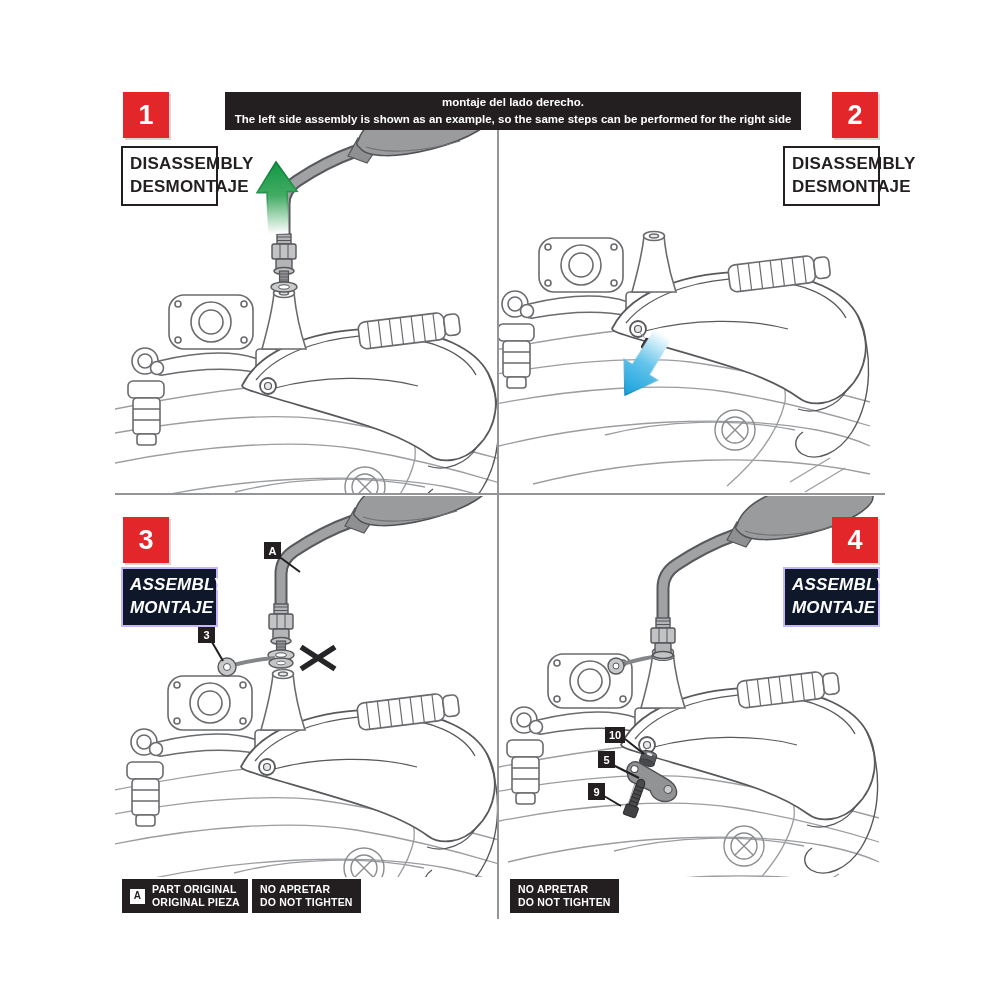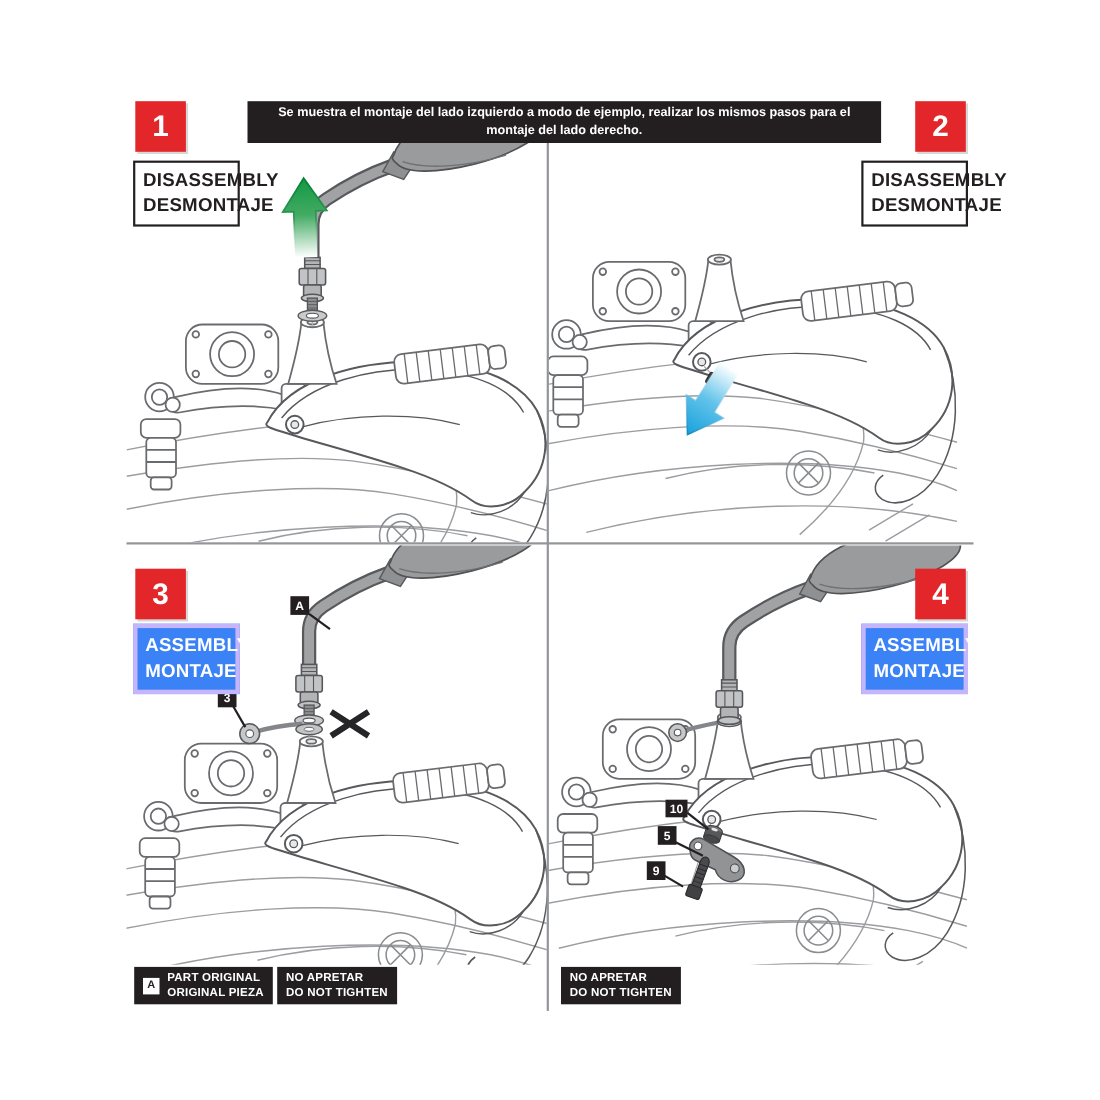--- a/index.html
+++ b/index.html
@@ -8,21 +8,21 @@
   .banner{position:absolute;left:225px;top:92px;width:576px;height:38px;background:#231f20;
           color:#ffffff;display:flex;flex-direction:column;justify-content:center;
           text-align:center;font-size:11.5px;font-weight:bold;line-height:1.5;box-sizing:border-box;
           padding:1px 8px;}
   .badge{position:absolute;width:46px;height:46px;background:#e3262a;color:#ffffff;
          display:flex;align-items:center;justify-content:center;font-size:27px;font-weight:bold;
          box-shadow:2px 2px 0 rgba(35,31,32,0.18);z-index:3;}
   .stage{position:absolute;width:97px;box-sizing:border-box;padding:5px 7px;
          font-size:17px;font-weight:bold;line-height:1.35;letter-spacing:.2px;z-index:3;}
   .stage.light{background:#ffffff;border:2px solid #231f20;color:#231f20;}
-  .stage.dark{background:#3b82f6;border:4px solid #c4b5fd;color:#ffffff;}
+  .stage.dark{background:#0f172a;border:2px solid #c4b5fd;color:#ffffff;font-style:italic;}
   .note{position:absolute;background:#231f20;color:#ffffff;display:flex;align-items:center;
         box-sizing:border-box;padding:4px 8px;font-size:10.5px;font-weight:bold;line-height:1.25;
         letter-spacing:.2px;z-index:3;}
   .note .a-icon{width:15px;height:15px;background:#ffffff;color:#231f20;display:flex;
         align-items:center;justify-content:center;font-size:10px;font-weight:bold;margin-right:7px;flex:0 0 auto;}
   .divider{position:absolute;background:#939598;z-index:1;}
   .panel-svg{position:absolute;z-index:2;}
   svg text.callout-t{font-family:"Liberation Sans",sans-serif;font-weight:bold;font-size:11px;fill:#ffffff;
         text-anchor:middle;}
 </style>
@@ -154,20 +154,21 @@
         <path d="M-17,-11 L17,11 M17,-11 L-17,11" stroke="#252527" stroke-width="5.5" fill="none"></path>
       </g>
     </defs>
   </svg>
 
   <div class="divider" style="left:497px;top:130px;width:2px;height:789px;"></div>
   <div class="divider" style="left:115px;top:493px;width:770px;height:2px;"></div>
 
   <div class="banner">
     <div>Se muestra el montaje del lado izquierdo a modo de ejemplo, realizar los mismos pasos para el montaje  del lado derecho.</div>
+    <div>The left side assembly is shown as an example, so the same steps can be performed for the right side assembly.</div>
   </div>
 
   <div class="badge" style="left:123px;top:92px;">1</div>
   <div class="badge" style="left:832px;top:92px;">2</div>
   <div class="badge" style="left:123px;top:517px;">3</div>
   <div class="badge" style="left:832px;top:517px;">4</div>
 
   <div class="stage light" style="left:121px;top:146px;">
     <div>DISASSEMBLY</div>
     <div>DESMONTAJE</div>

